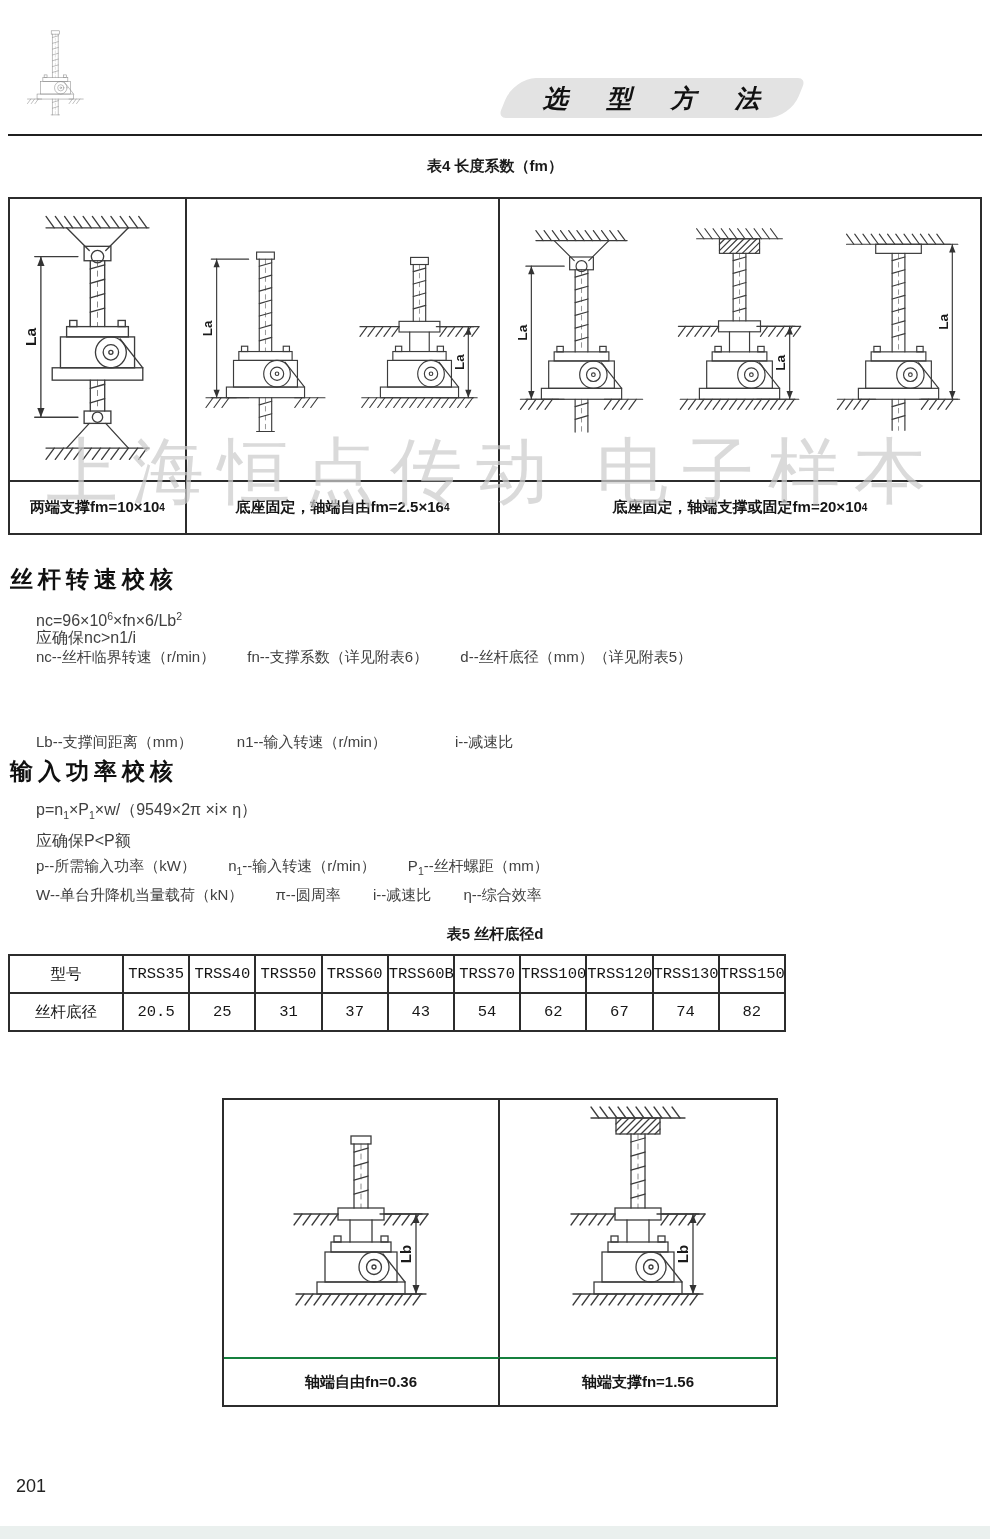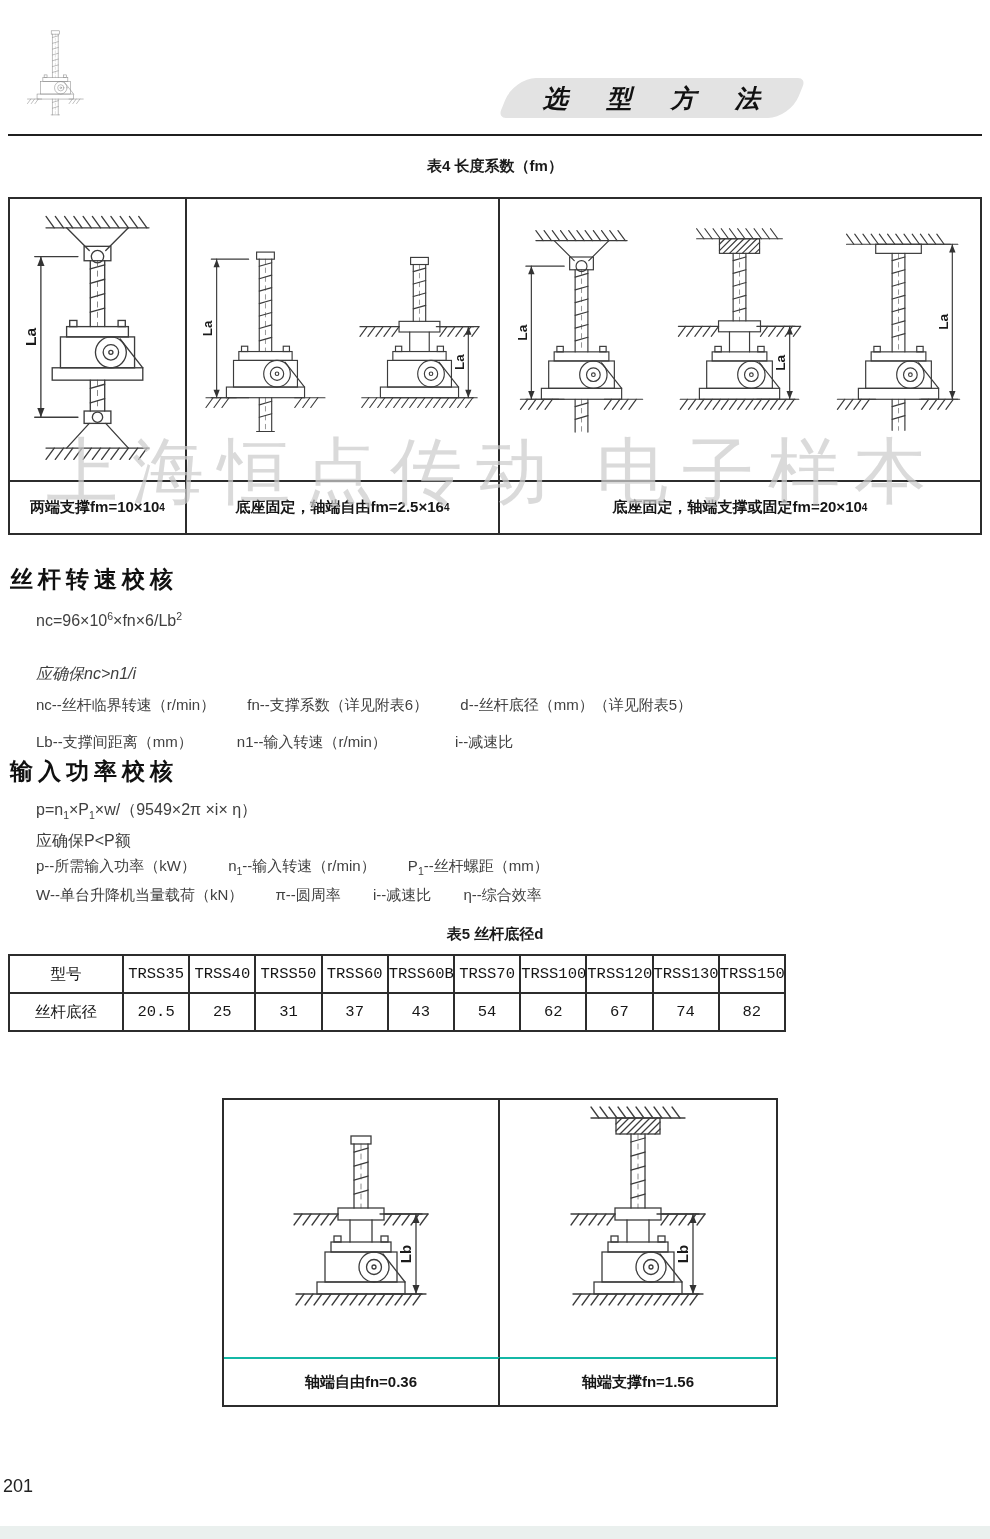--- a/index.html
+++ b/index.html
@@ -47,24 +47,24 @@
   
   .t5{position:absolute;left:8px;top:954px;width:778px;border-collapse:collapse;table-layout:fixed;font-family:Liberation Mono, monospace;}
   .t5 td{border:2px solid #2c2c2c;text-align:center;vertical-align:middle;height:36px;
          font-size:15.5px;color:#161616;padding:0;}
   .t5 td.c0{width:112px;}
 
   
   .t6{position:absolute;left:222px;top:1098px;width:556px;height:309px;border:2px solid #2c2c2c;
       display:grid;grid-template-columns:1fr 1fr;grid-template-rows:257px 1fr;box-sizing:border-box;}
   .t6 .cb-r{border-right:2px solid #2c2c2c;}
-  .t6 .cb-t{border-top:2px solid #14b8a6;}
+  .t6 .cb-t{border-top:2px solid #15803d;}
   .t6 .jack{height:250px;}
 
-  .pagenum{position:absolute;left:3px;top:1476px;font-size:18px;color:#222;}
+  .pagenum{position:absolute;left:16px;top:1476px;font-size:18px;color:#222;}
   .footstrip{position:absolute;left:0;bottom:0;width:100%;height:13px;background:#eaf0ee;}
 </style>
 </head>
 <body>
 
 <div id="page">
 
   <div class="logo"><svg class="jack" viewBox="0 0 170 250" preserveAspectRatio="xMidYMid meet">
         <g fill="none" stroke="#8a8a8a" stroke-width="1.3" stroke-linecap="round">
           <rect x="75" y="26" width="20" height="8"></rect>
@@ -487,22 +487,22 @@
         <sup>4</sup>
     </div>
   </div>
 
   <div class="wm">上海恒点传动 电子样本</div>
 
   <div class="sec-h" style="top:564px;">丝杆转速校核</div>
   <div class="tline" style="top:610px;">
     <span>nc=96×10</span><sup>6</sup><span>×fn×6/Lb</span><sup>2</sup>
   </div>
-  <div class="tline" style="top:664px;font-style:italic;">应确保nc&gt;n1/i</div>
-  <div class="tline defs" style="top:696px;">
+  <div class="tline" style="top:628px;">应确保nc&gt;n1/i</div>
+  <div class="tline defs" style="top:648px;">
     <span class="term">nc--丝杆临界转速（r/min）</span>
     <span class="term">fn--支撑系数（详见附表6）</span>
     <span class="term">d--丝杆底径（mm）（详见附表5）</span>
   </div>
   <div class="tline defs" style="top:701px;">
     <span class="term" style="margin-right:40px;margin-top:32px;">Lb--支撑间距离（mm）</span>
     <span class="term" style="margin-right:64px;">n1--输入转速（r/min）</span>
     <span class="term">i--减速比</span>
   </div>
 

